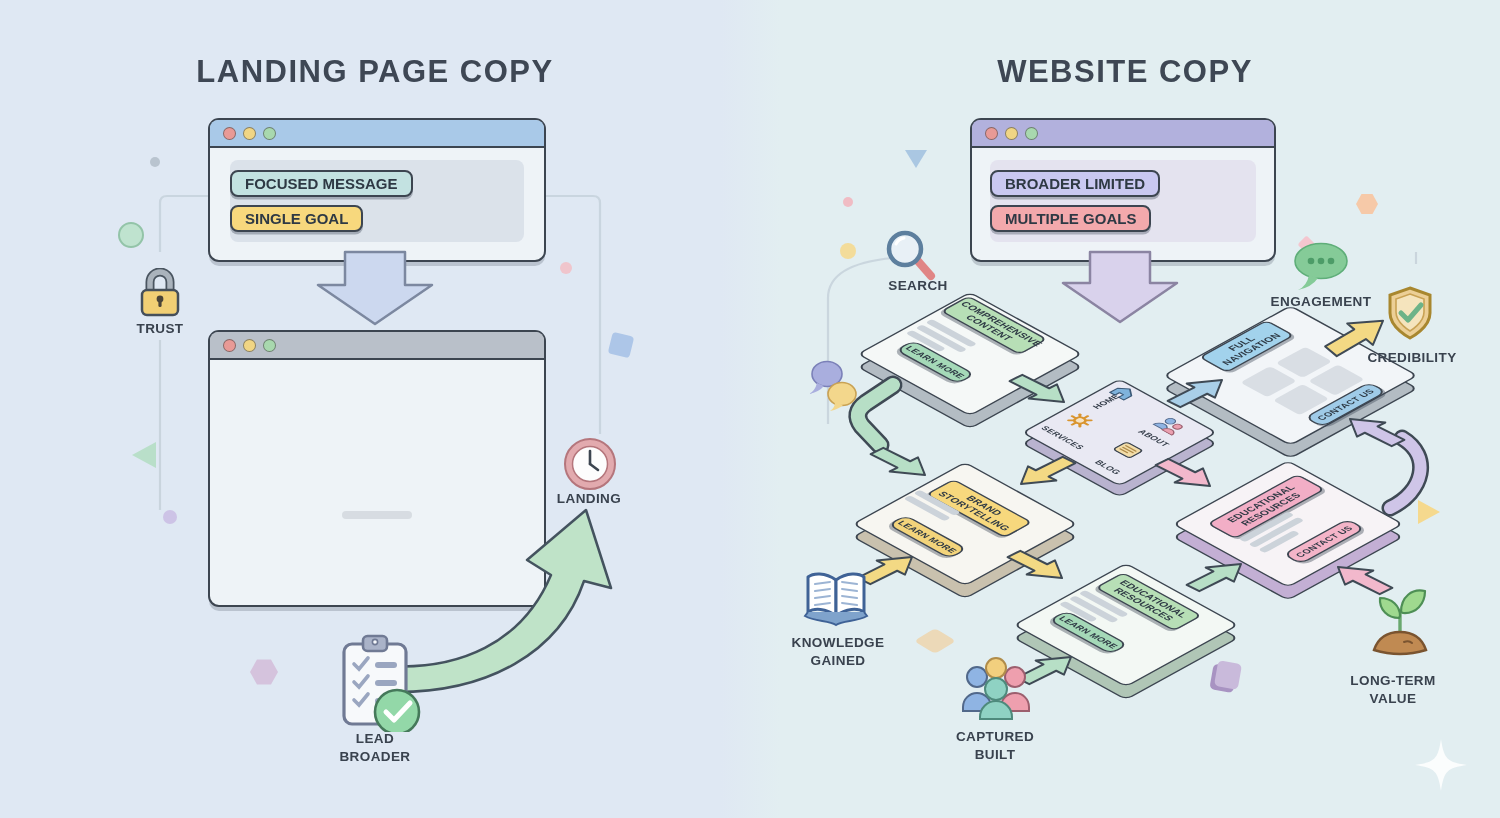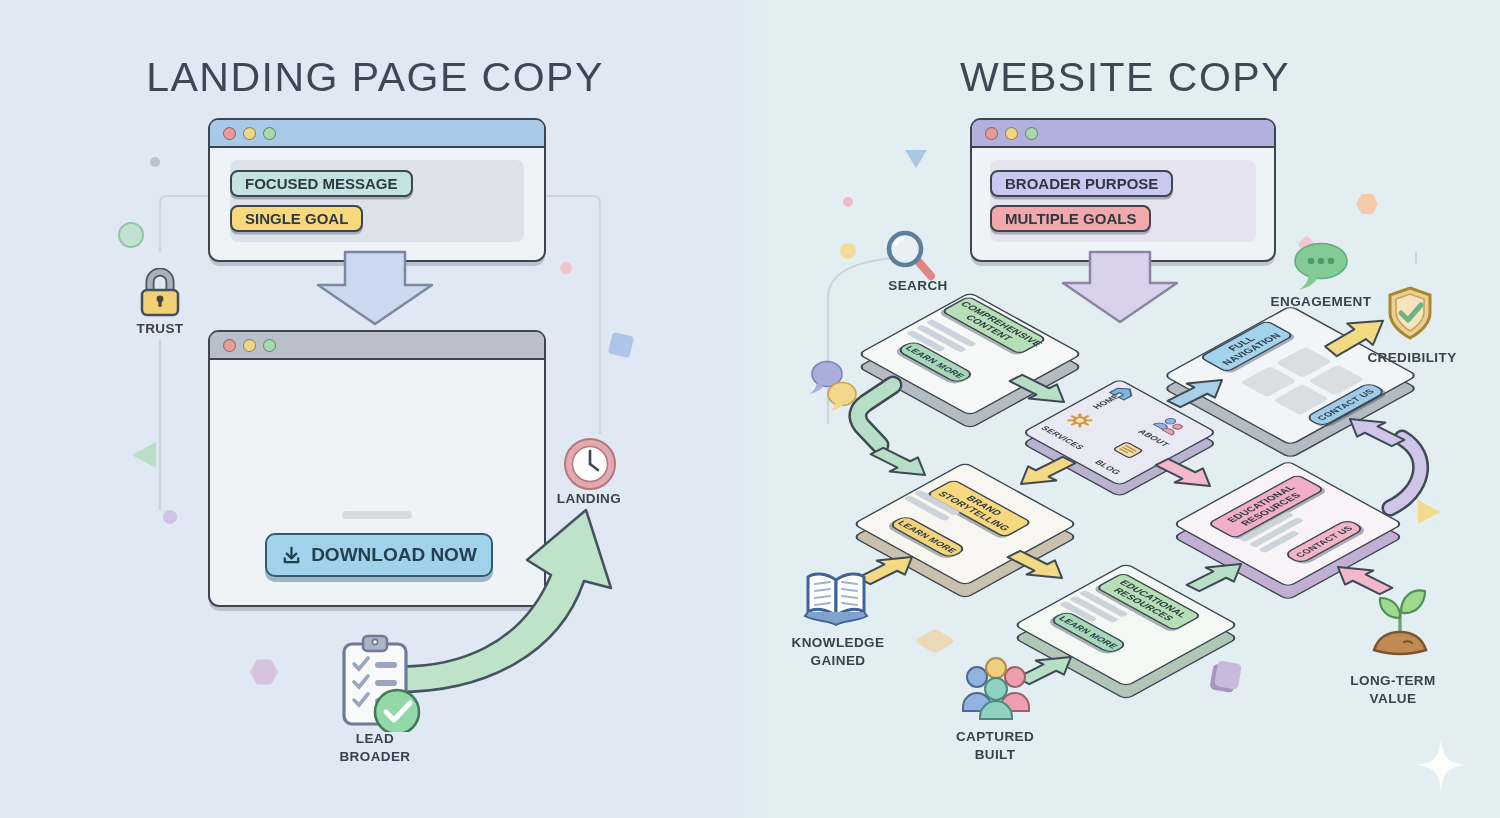--- a/index.html
+++ b/index.html
@@ -4,21 +4,21 @@
 <style>
   html,body{margin:0;padding:0;}
   body{
     width:1500px;height:818px;position:relative;overflow:hidden;
     font-family:"Liberation Sans",sans-serif;
     background:linear-gradient(90deg,#dfe8f3 0%,#dfe8f3 48%,#e2eef1 52%,#e2eef1 100%);
   }
   .abs{position:absolute;}
   .panel-title{
     position:absolute;top:54px;width:750px;text-align:center;
-    font-size:41px;font-weight:400;letter-spacing:1.5px;color:#3e4754;
+    font-size:31px;font-weight:700;letter-spacing:1.5px;color:#3e4754;
   }
   
   .bwindow{position:absolute;background:#eef3f7;border:2.5px solid #3c4550;border-radius:11px;
     box-shadow:0 5px 0 -1px rgba(90,100,115,.28);z-index:3;}
   .bheader{height:26px;border-bottom:2.5px solid #3c4550;border-radius:8px 8px 0 0;
     display:flex;align-items:center;gap:7px;padding-left:13px;}
   .dot{width:11px;height:11px;border-radius:50%;border:1.5px solid rgba(60,60,60,.55);}
   .dot.r{background:#e89a96;}.dot.y{background:#f0d584;}.dot.g{background:#a8d8ae;}
   .inner-panel{position:absolute;border-radius:8px;display:flex;flex-direction:column;
     align-items:flex-start;justify-content:center;}
@@ -81,42 +81,30 @@
   </div>
 </div>
 
 <div class="bwindow" style="left:208px;top:330px;width:334px;height:273px;">
   <div class="bheader" style="background:#b9c0c9;">
     <span class="dot r"></span>
     <span class="dot y"></span>
     <span class="dot g"></span>
   </div>
   <div class="abs" style="left:132px;top:179px;width:70px;height:8px;background:#d7dce2;border-radius:4px;"></div>
-  <div class="abs" style="left:55px;top:201px;width:224px;height:40px;background:#a0d2eb;border:2.5px solid #35596e;border-radius:10px;
-       box-shadow:0 5px 0 rgba(60,110,140,.45);display:flex;align-items:center;justify-content:center;gap:9px;
-       font-size:19px;font-weight:700;color:#24404f;">
-    <svg width="21" height="21" viewBox="0 0 22 22">
-      <g fill="none" stroke="#24404f" stroke-width="2.4" stroke-linecap="round" stroke-linejoin="round">
-        <path d="M11 3 V13"></path>
-          <path d="M6 9 L11 14 L16 9"></path>
-          <path d="M4 14 V18 H18 V14"></path>
-      </g>
-    </svg>
-    <span>DOWNLOAD NOW</span>
-  </div>
 </div>
 
 <div class="bwindow" style="left:970px;top:118px;width:302px;height:140px;">
   <div class="bheader" style="background:#b2b1dd;">
     <span class="dot r"></span>
     <span class="dot y"></span>
     <span class="dot g"></span>
   </div>
   <div class="inner-panel" style="left:18px;top:40px;width:266px;height:82px;background:#e4e3ef;gap:8px;">
-    <div class="badge c-purple">BROADER PURPOSE</div>
+    <div class="badge c-purple">BROADER LIMITED</div>
     <div class="badge c-redpink">MULTIPLE GOALS</div>
   </div>
 </div>
 
 <svg class="abs" width="1500" height="818" style="left:0;top:0;z-index:4;" viewBox="0 0 1500 818">
   <defs>
     <g id="isoarrow">
       <polygon points="-34,-9 4,-9 4,-20 34,0 4,20 4,9 -34,9" stroke="#3f4a55" stroke-width="2" stroke-linejoin="round" vector-effect="non-scaling-stroke"></polygon>
     </g>
   </defs>

